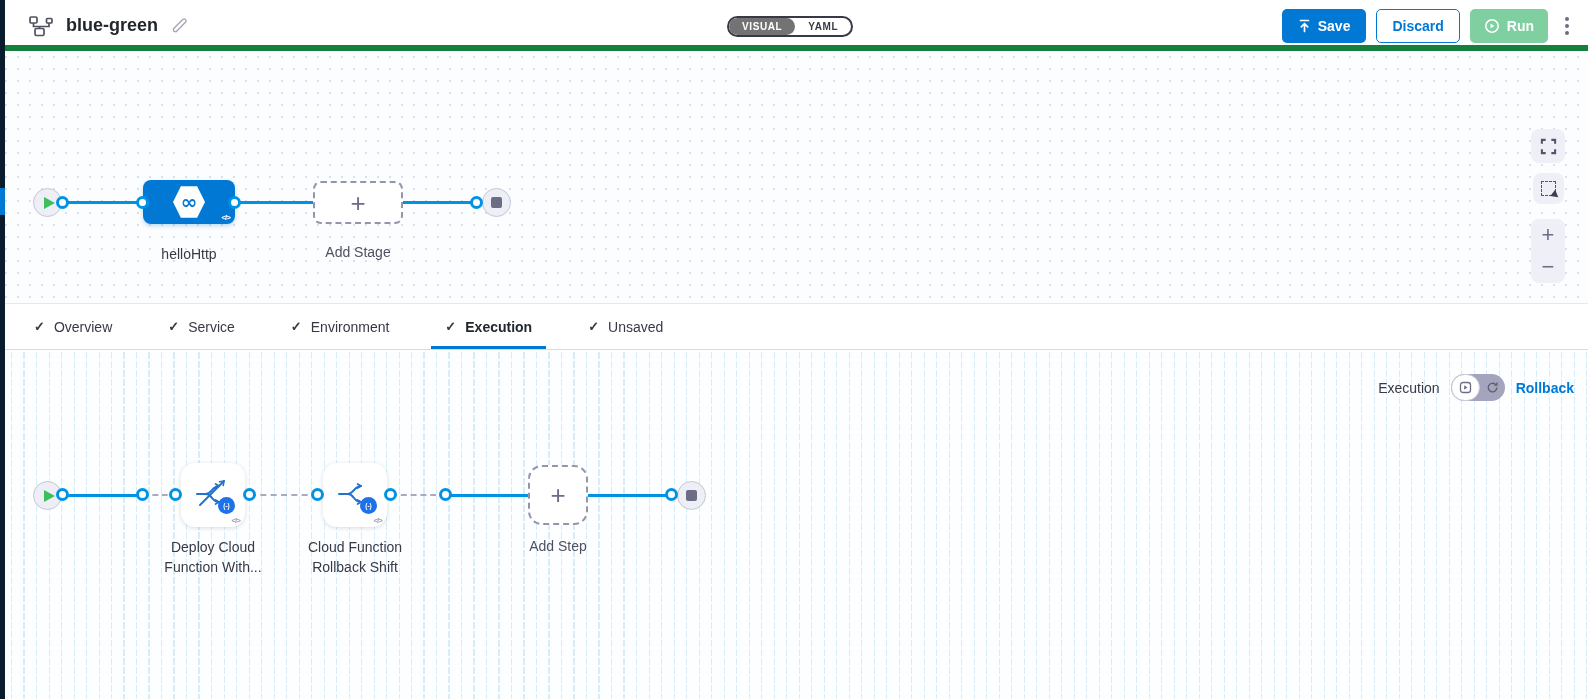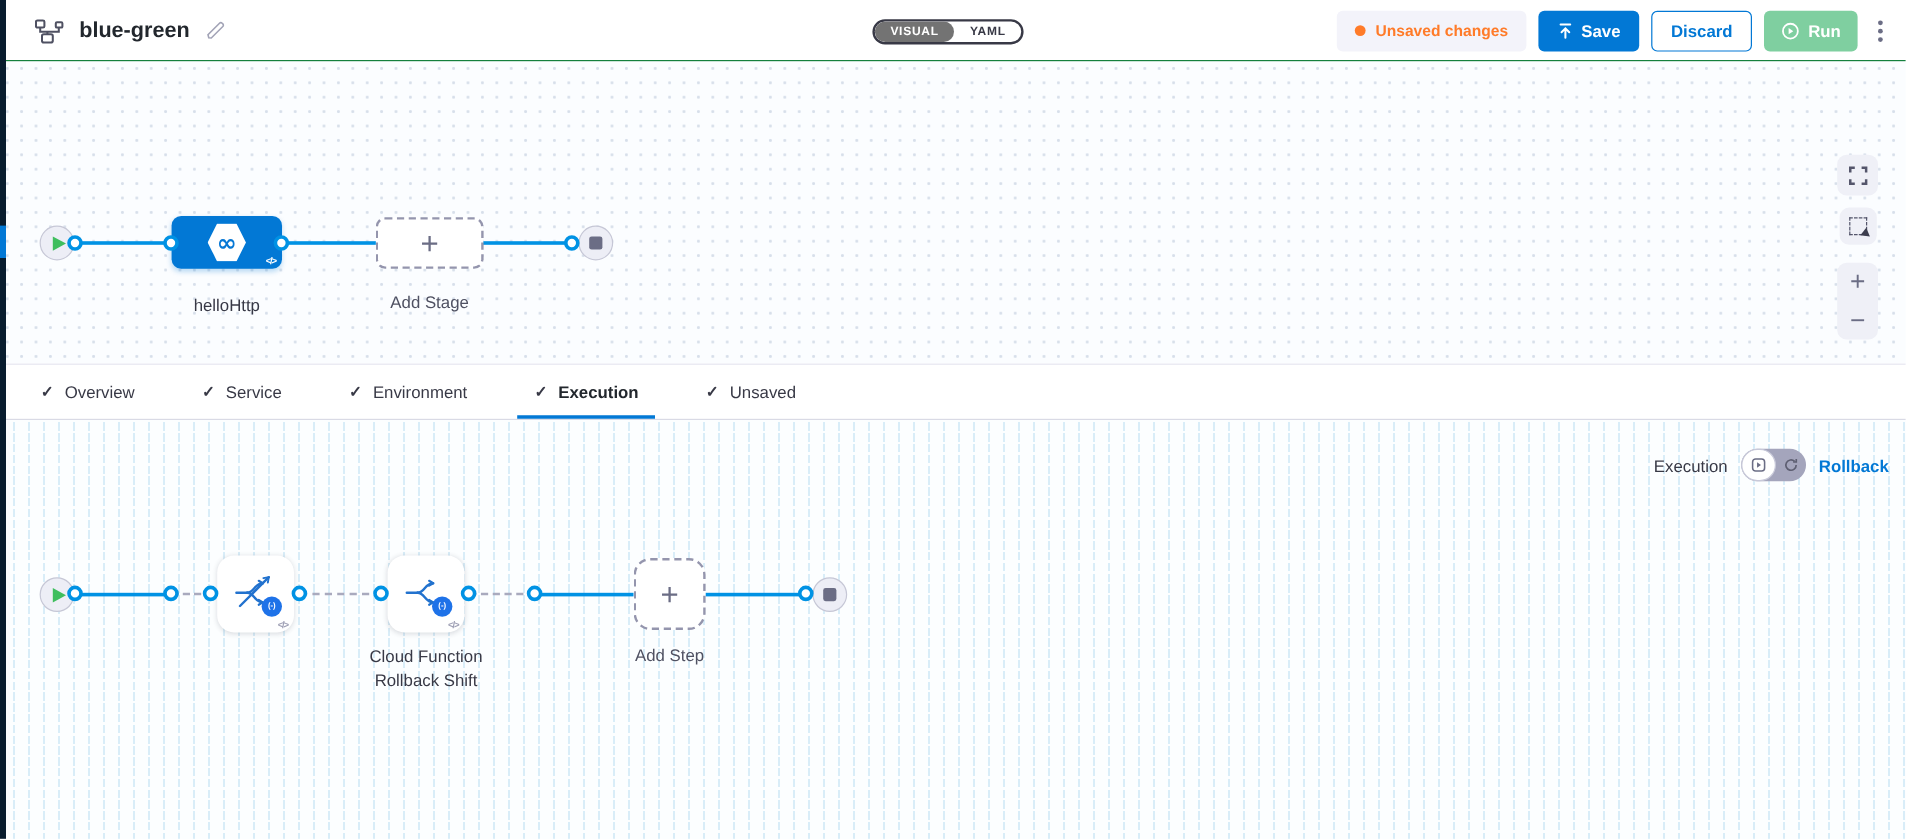--- a/index.html
+++ b/index.html
@@ -4,21 +4,21 @@
 <style>
   * { margin:0; padding:0; box-sizing:border-box; }
   html,body { width:1588px; height:699px; overflow:hidden; font-family:"Liberation Sans", sans-serif; background:#fff; }
 
   
   #left-strip { position:absolute; left:0; top:0; width:5px; height:699px; background:#081C2E; z-index:60; }
   #left-strip .hl { position:absolute; left:0; top:188px; width:5px; height:27px; background:#0278D5; }
 
   
   #header { position:absolute; left:0; top:0; width:1588px; height:51px; background:#fff;
-            border-bottom:1px solid #15803d; z-index:50;padding-left:20px; }
+            border-bottom:6px solid #15803d; z-index:50;padding-left:20px; }
   #header-left { position:absolute; left:28px; top:0; height:51px; display:flex; align-items:center; gap:12px; }
   #page-title { font-size:18px; font-weight:700; color:#22272D; }
   .hicon { display:flex; align-items:center; }
 
   #view-toggle { position:absolute; left:727px; top:16px; height:21px; display:flex; align-items:stretch;
                  border:2px solid #383946; border-radius:12px; background:#fff; overflow:hidden; }
   #view-toggle .seg { display:flex; align-items:center; padding:0 13px; font-size:10px; font-weight:700;
                       letter-spacing:.6px; color:#383946; cursor:pointer; }
   #view-toggle .seg.active { background:#737373; color:#fff; border-radius:9px; }
 
@@ -151,24 +151,20 @@
       </svg>
     </span>
   </div>
 
   <div id="view-toggle">
     <div class="seg active">VISUAL</div>
     <div class="seg">YAML</div>
   </div>
 
   <div id="header-right">
-    <div id="unsaved-badge">
-      <span class="dot"></span>
-      <span class="txt">Unsaved changes</span>
-    </div>
     <div class="btn" id="save-btn">
       <span class="hicon">
         <svg width="13" height="14" viewBox="0 0 13 14" fill="none" stroke="#fff" stroke-width="1.7" stroke-linecap="round">
           <path d="M2.5 1.5 h8 M6.5 12.5 V5 M3.3 7.8 L6.5 4.6 L9.7 7.8"></path>
         </svg>
       </span>
       <span>Save</span>
     </div>
     <div class="btn" id="discard-btn">
       <span>Discard</span>
@@ -300,20 +296,21 @@
       <path d="M11 17 C17 17 17 25 24 25"></path>
       <path d="M24 9 l-3.4 -2 M24 9 l-3.4 2" stroke-width="1.8"></path>
       <path d="M24 25 l-3.4 -2 M24 25 l-3.4 2" stroke-width="1.8"></path>
       <path d="M5 28 L29 4" stroke-width="2"></path>
       <path d="M29 4 l-4.5 .8 M29 4 l-.8 4.5" stroke-width="1.6"></path>
     </svg>
     <div class="fn-badge">(-)</div>
     <span class="code-glyph gray">&lt;/&gt;</span>
   </div>
   <div class="port" style="left:243px; top:138px;"></div>
+  <div class="node-label" style="left:148px; top:187px; width:130px;">Deploy Cloud Function With...</div>
 
   <div class="port" style="left:311px; top:138px;"></div>
   <div class="stepnode" style="left:323px; top:113px;">
     <svg class="main" width="36" height="34" viewBox="0 0 36 34" fill="none" stroke="#2272CE" stroke-width="2" stroke-linecap="round">
       <path d="M2 17 H11"></path>
       <path d="M11 17 C17 17 17 9 24 9"></path>
       <path d="M11 17 C17 17 17 25 24 25"></path>
       <path d="M24 9 l-3.4 -2 M24 9 l-3.4 2" stroke-width="1.8"></path>
       <path d="M24 25 l-3.4 -2 M24 25 l-3.4 2" stroke-width="1.8"></path>
     </svg>

